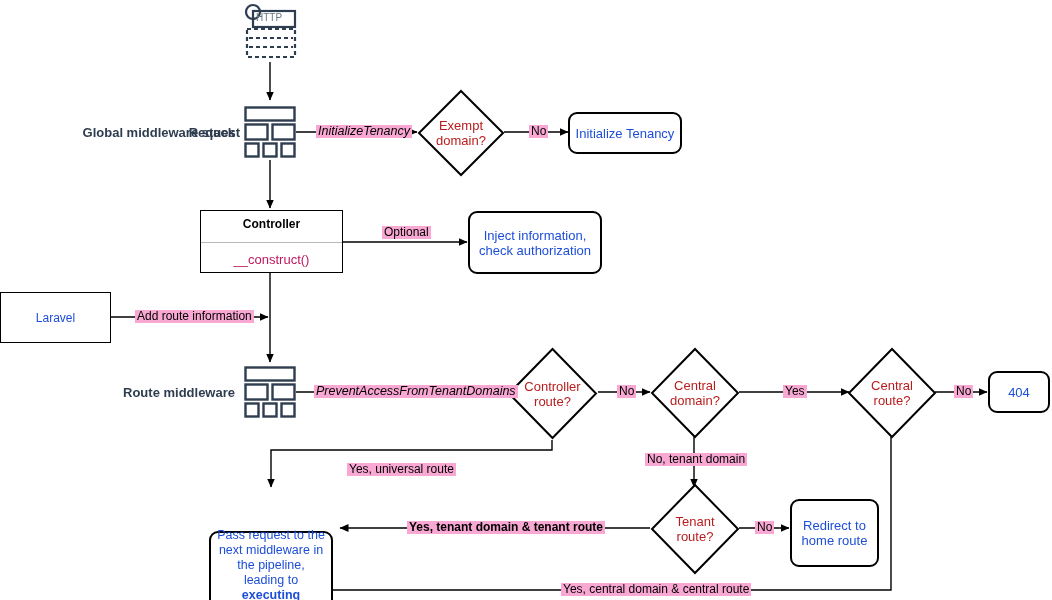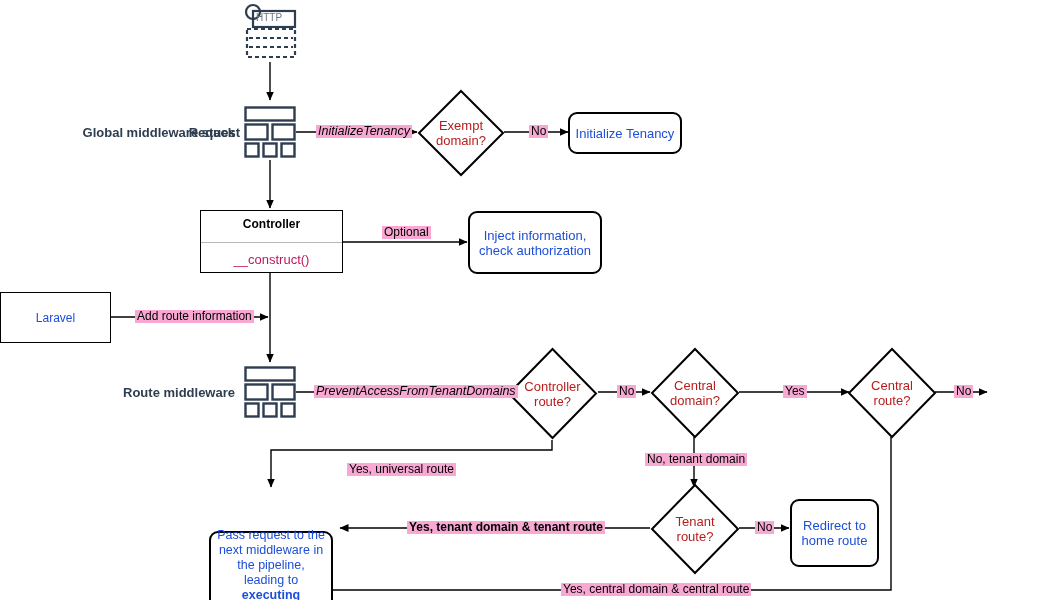--- a/index.html
+++ b/index.html
@@ -275,20 +275,23 @@
       <polygon points="45,2 88,46 45,90 2,46" fill="#ffffff" stroke="#000000" stroke-width="2"></polygon>
     </svg>
     <div class="dlabel">
       <span>
         <span>Central</span><br>
         <span>route?</span>
       </span>
     </div>
   </div>
 
+  <div class="node rect-round" style="left:988px; top:371px; width:62px; height:42px;">
+    <span>404</span>
+  </div>
 
   <div class="diamond" style="left:650px; top:483px; width:90px; height:92px;">
     <svg width="90" height="92" viewBox="0 0 90 92" xmlns="http://www.w3.org/2000/svg">
       <polygon points="45,2 88,46 45,90 2,46" fill="#ffffff" stroke="#000000" stroke-width="2"></polygon>
     </svg>
     <div class="dlabel">
       <span>
         <span>Tenant</span><br>
         <span>route?</span>
       </span>

